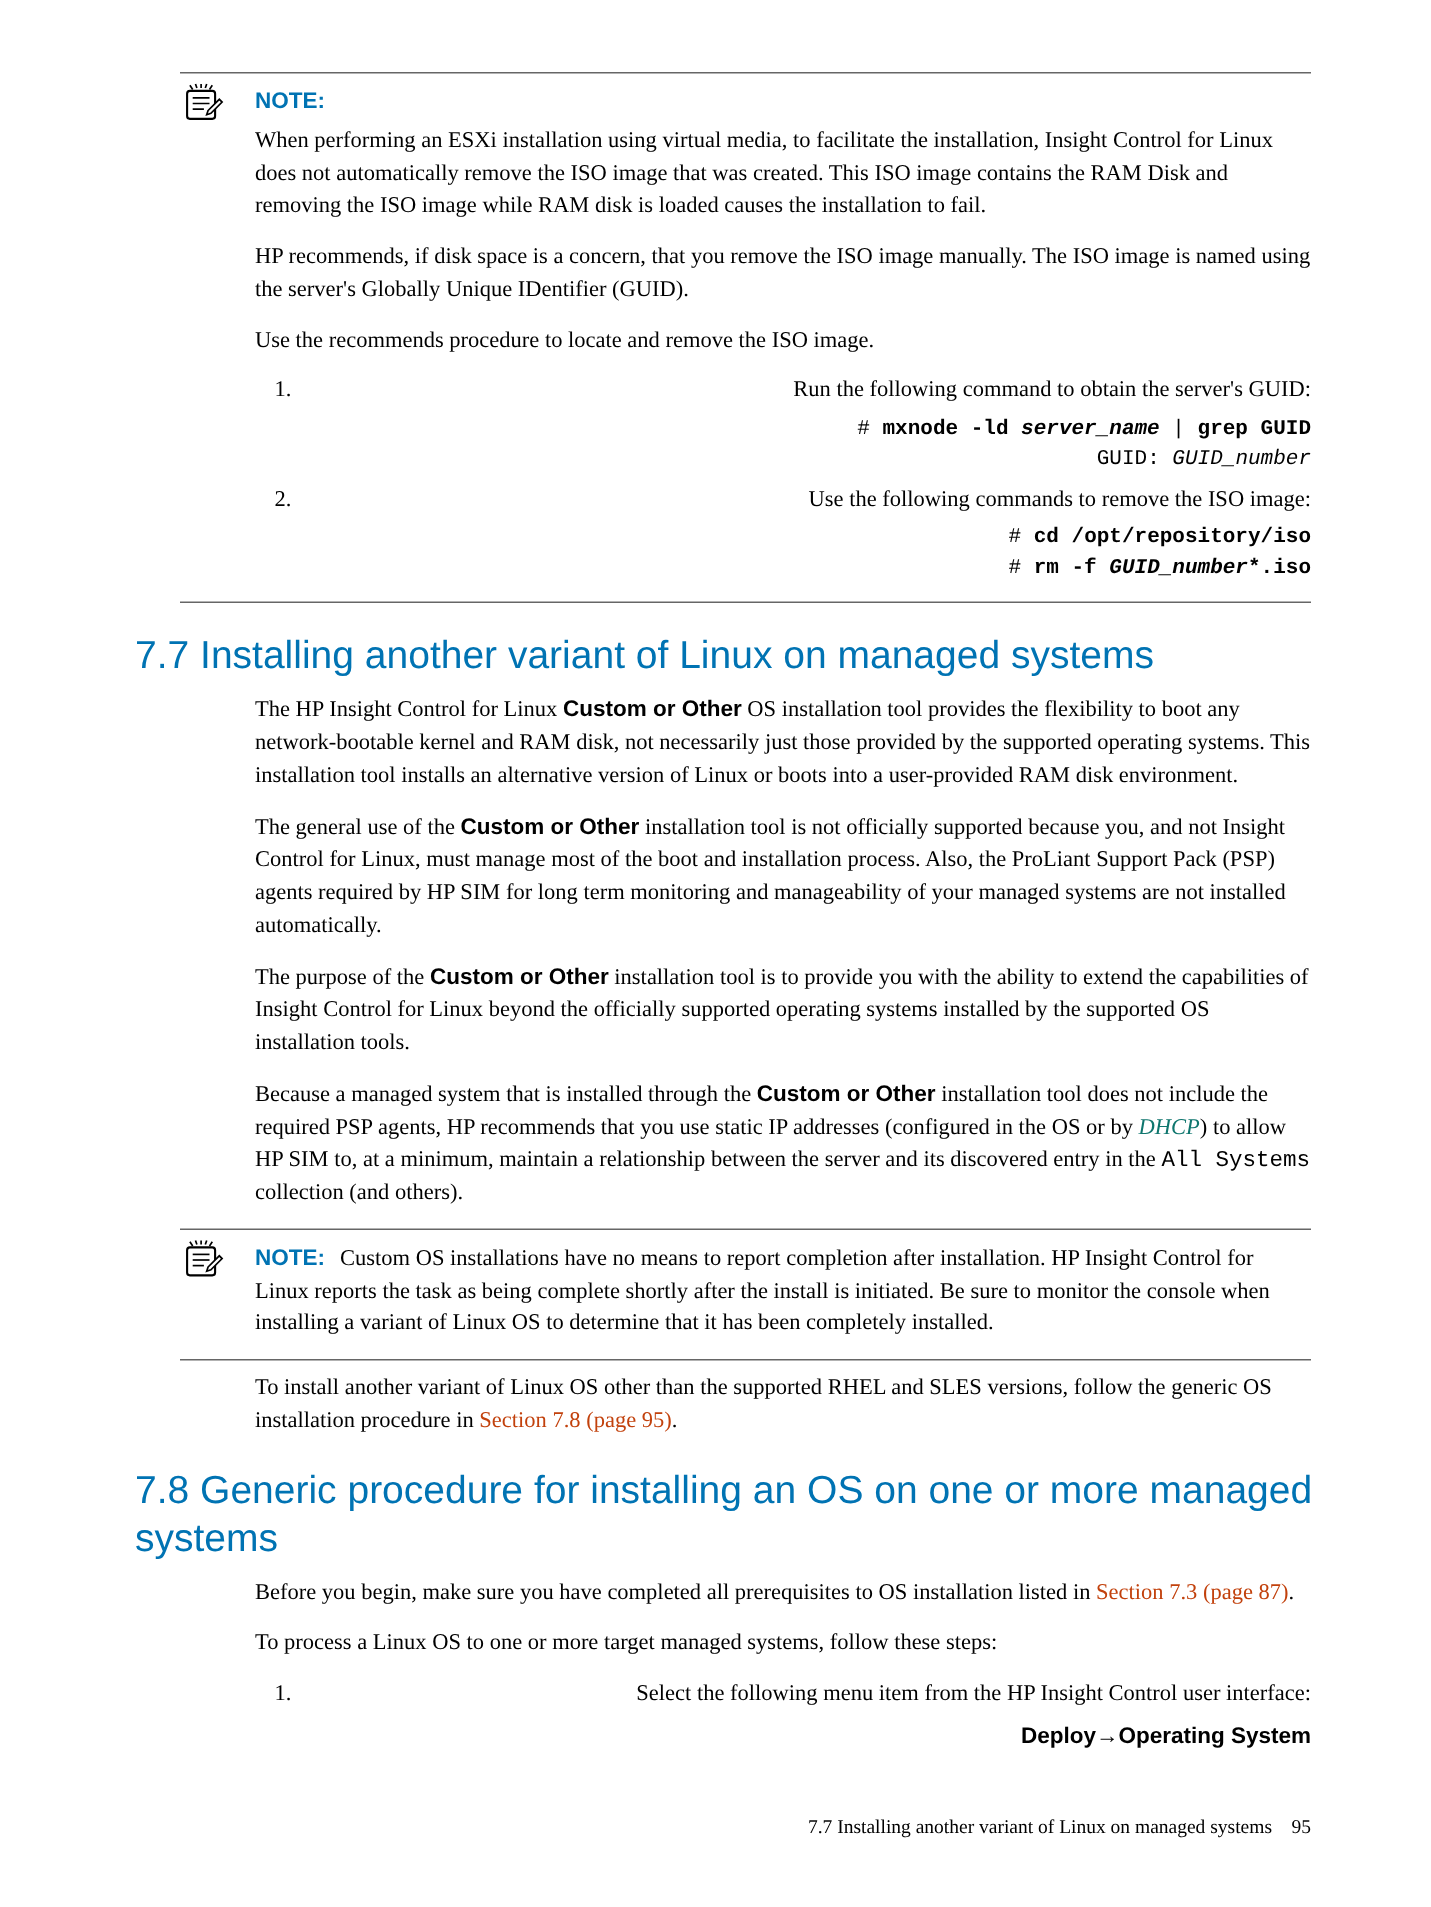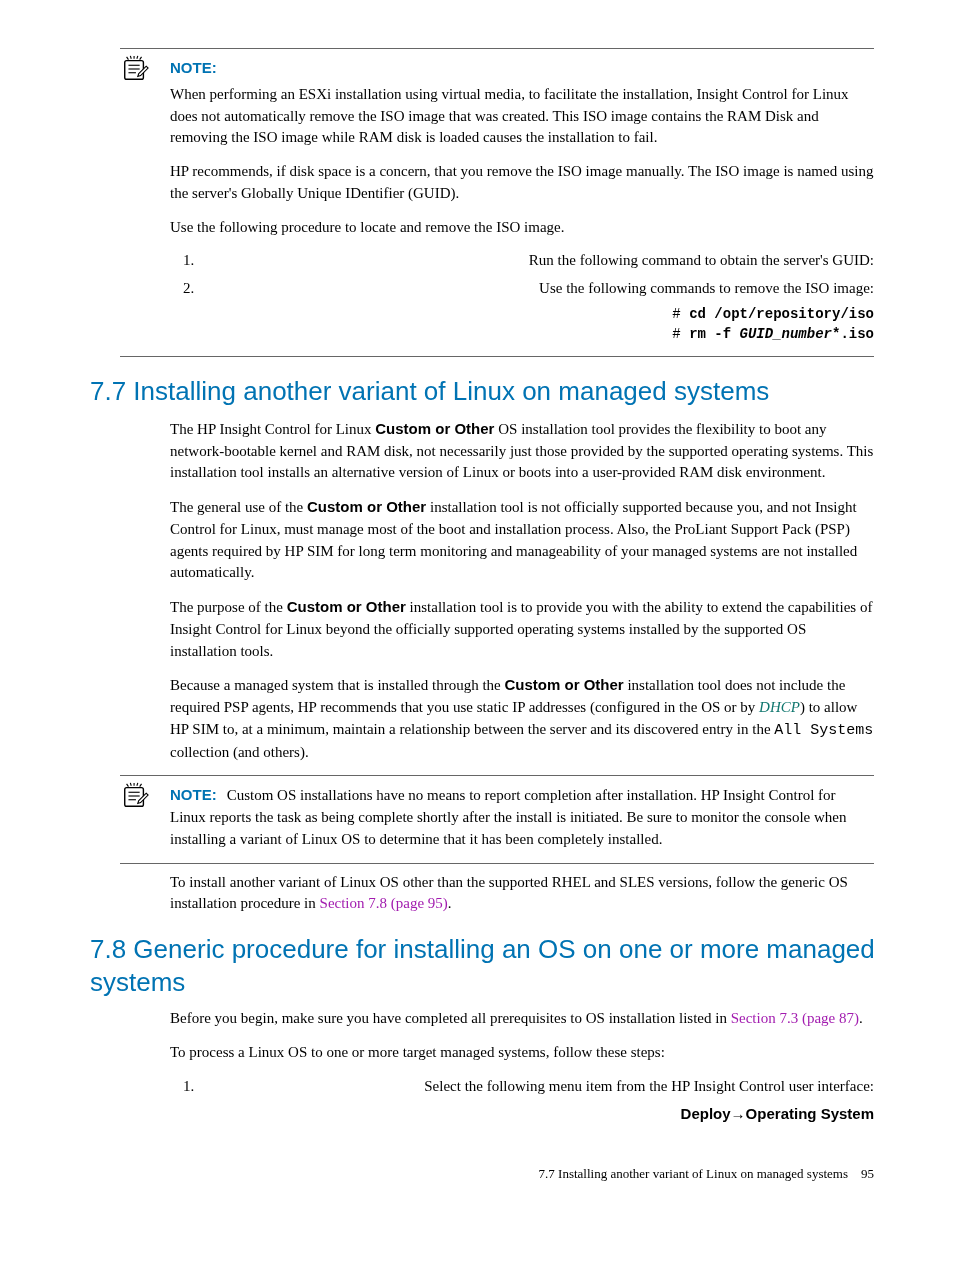--- a/index.html
+++ b/index.html
@@ -79,21 +79,21 @@
   .bold-sans {
     font-family: Arial, Helvetica, sans-serif;
     font-weight: bold;
   }
   a.link {
     color: #0f766e;
     text-decoration: none;
     font-style: italic;
   }
   a.xref {
-    color: #a21caf;
+    color: #c2410c;
     text-decoration: none;
   }
   .footer {
     text-align: right;
     font-size: 13px;
     margin-top: 40px;
     margin-right: 20px;
   }
   .note-indent {
     margin-left: 110px;
@@ -110,24 +110,26 @@
     <rect x="5" y="6" width="20" height="20" rx="2" fill="none" stroke="#000" stroke-width="1.5"></rect>
     <line x1="9" y1="11" x2="21" y2="11" stroke="#000" stroke-width="1.2"></line>
     <line x1="9" y1="15" x2="21" y2="15" stroke="#000" stroke-width="1.2"></line>
     <line x1="9" y1="19" x2="17" y2="19" stroke="#000" stroke-width="1.2"></line>
     <path d="M7 2 L9 5 M11 1 L12 4 M15 1 L15 4 M19 1 L18 4 M23 2 L21 5" stroke="#000" stroke-width="1.2" fill="none"></path>
     <path d="M20 20 L28 12 L30 14 L22 22 L19 23 Z" fill="#fff" stroke="#000" stroke-width="1.2"></path>
   </svg>
   <p class="tight"><span class="note-label">NOTE:</span></p>
   <p>When performing an ESXi installation using virtual media, to facilitate the installation, Insight Control for Linux does not automatically remove the ISO image that was created. This ISO image contains the RAM Disk and removing the ISO image while RAM disk is loaded causes the installation to fail.</p>
   <p>HP recommends, if disk space is a concern, that you remove the ISO image manually. The ISO image is named using the server's Globally Unique IDentifier (GUID).</p>
-  <p>Use the following procedure to locate and remove the ISO image.</p>
+  <p>Use the recommends procedure to locate and remove the ISO image.</p>
   <ol class="numbered">
     <li>
       <span>Run the following command to obtain the server's GUID:</span>
+      <span class="code"><span># </span><b>mxnode -ld </b><span class="bi">server_name</span><span> | </span><b>grep GUID</b>
+<span>GUID: </span><i>GUID_number</i></span>
     </li>
     <li>
       <span>Use the following commands to remove the ISO image:</span>
       <span class="code"><span># </span><b>cd /opt/repository/iso</b>
 <span># </span><b>rm -f </b><span class="bi">GUID_number</span><b>*.iso</b></span>
     </li>
   </ol>
 </div>
 <hr class="hr" style="margin-left:60px; margin-right:20px;">
 

